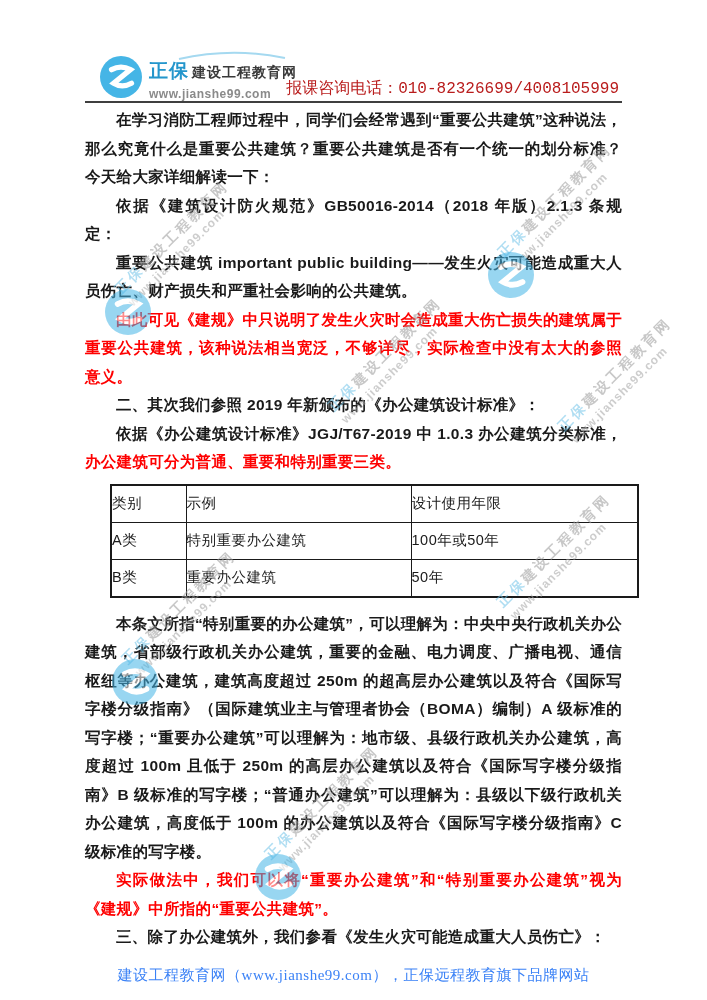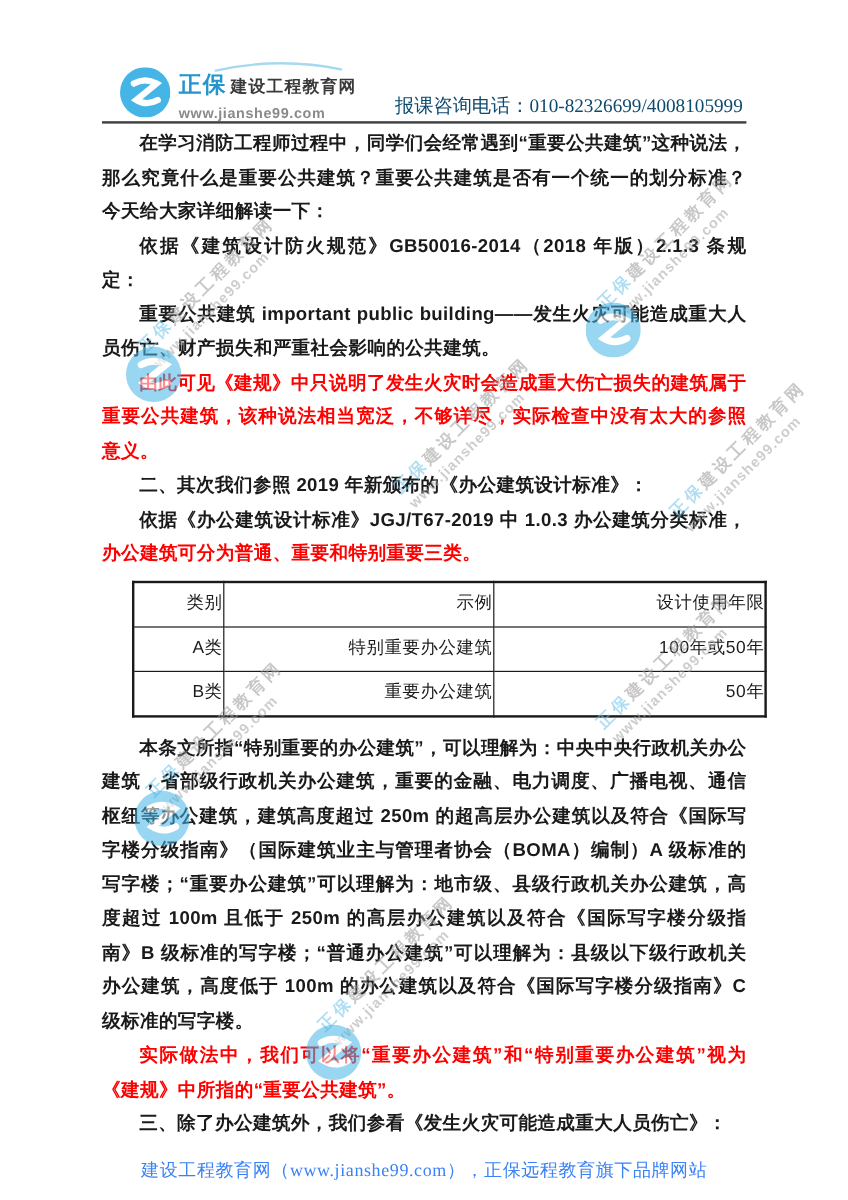--- a/index.html
+++ b/index.html
@@ -13,39 +13,39 @@
   .logo-circle{width:42px;height:42px;flex:0 0 42px;}
   .logo-textcol{margin-left:7px;position:relative;padding-top:2px;}
   .logo-line1{display:flex;align-items:baseline;white-space:nowrap;}
   .logo-brand{color:#2496cc;font-weight:bold;font-size:19px;letter-spacing:1px;}
   .logo-suffix{color:#3a3a3a;font-weight:bold;font-size:14px;margin-left:3px;letter-spacing:1px;}
   .logo-swoosh{position:absolute;left:28px;top:-5px;pointer-events:none;}
   .logo-url{color:#8a8a8a;font-weight:bold;font-size:12px;margin-top:3px;letter-spacing:0.5px;}
   .header-rule{position:absolute;left:85px;top:101px;width:537px;border-top:2px solid #3f3f3f;}
   .phone{
     position:absolute;right:88px;top:78px;
-    font-family:Liberation Serif, serif;
-    font-size:16px;color:#0c4a6e;white-space:nowrap;
+    font-family:Liberation Mono, monospace;
+    font-size:16px;color:#b91c1c;white-space:nowrap;
   }
   
   .content{
     position:absolute;left:85px;top:106px;width:537px;z-index:1;
     font-size:15.5px;line-height:28.5px;text-align:justify;letter-spacing:0.3px;
   }
   .content p{margin:0;text-indent:2em;font-weight:bold;}
   .red{color:#fe0000;}
   
   table.cls{
     border-collapse:collapse;margin:7px 0 12px 25px;
     table-layout:fixed;width:527px;
     border:2px solid #1a1a1a;
     text-indent:0;
   }
   table.cls td,table.cls th{
-    border:1px solid #1a1a1a;height:36px;text-align:right;vertical-align:middle;
+    border:1px solid #1a1a1a;height:36px;text-align:left;vertical-align:middle;
     font-size:14.5px;font-weight:normal;padding:0;letter-spacing:0.5px;
   }
   .col-a{width:75px;} .col-b{width:225px;} .col-c{width:227px;}
   
   .footer{
     position:absolute;left:85px;top:922px;width:537px;text-align:center;
     font-family:"Liberation Serif","DejaVu Serif",serif;
     font-size:15px;color:#3b82f6;letter-spacing:0.5px;margin-top:44px;
   }
   

